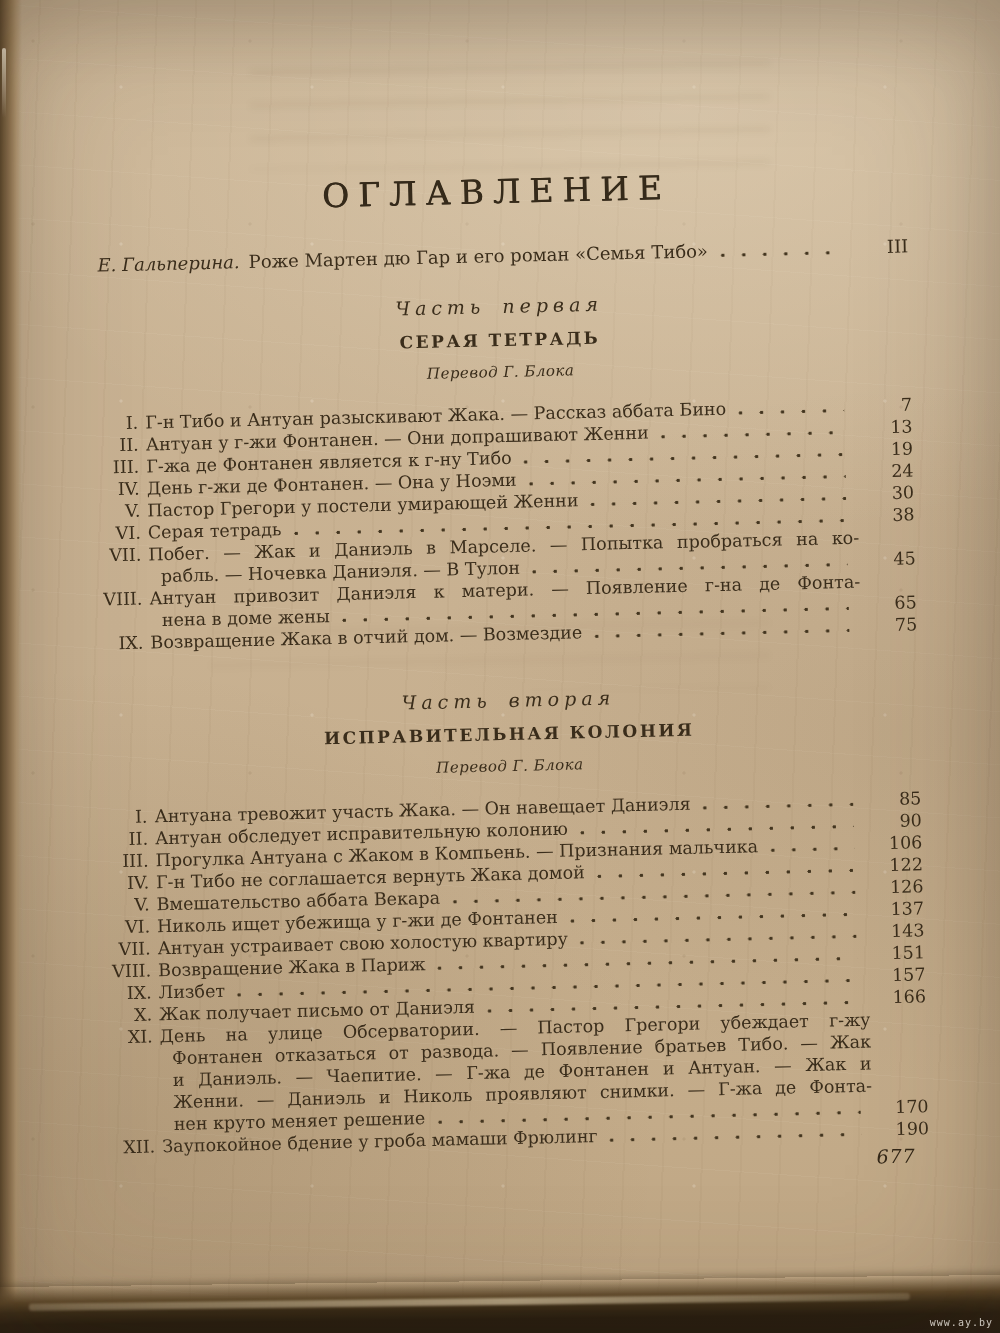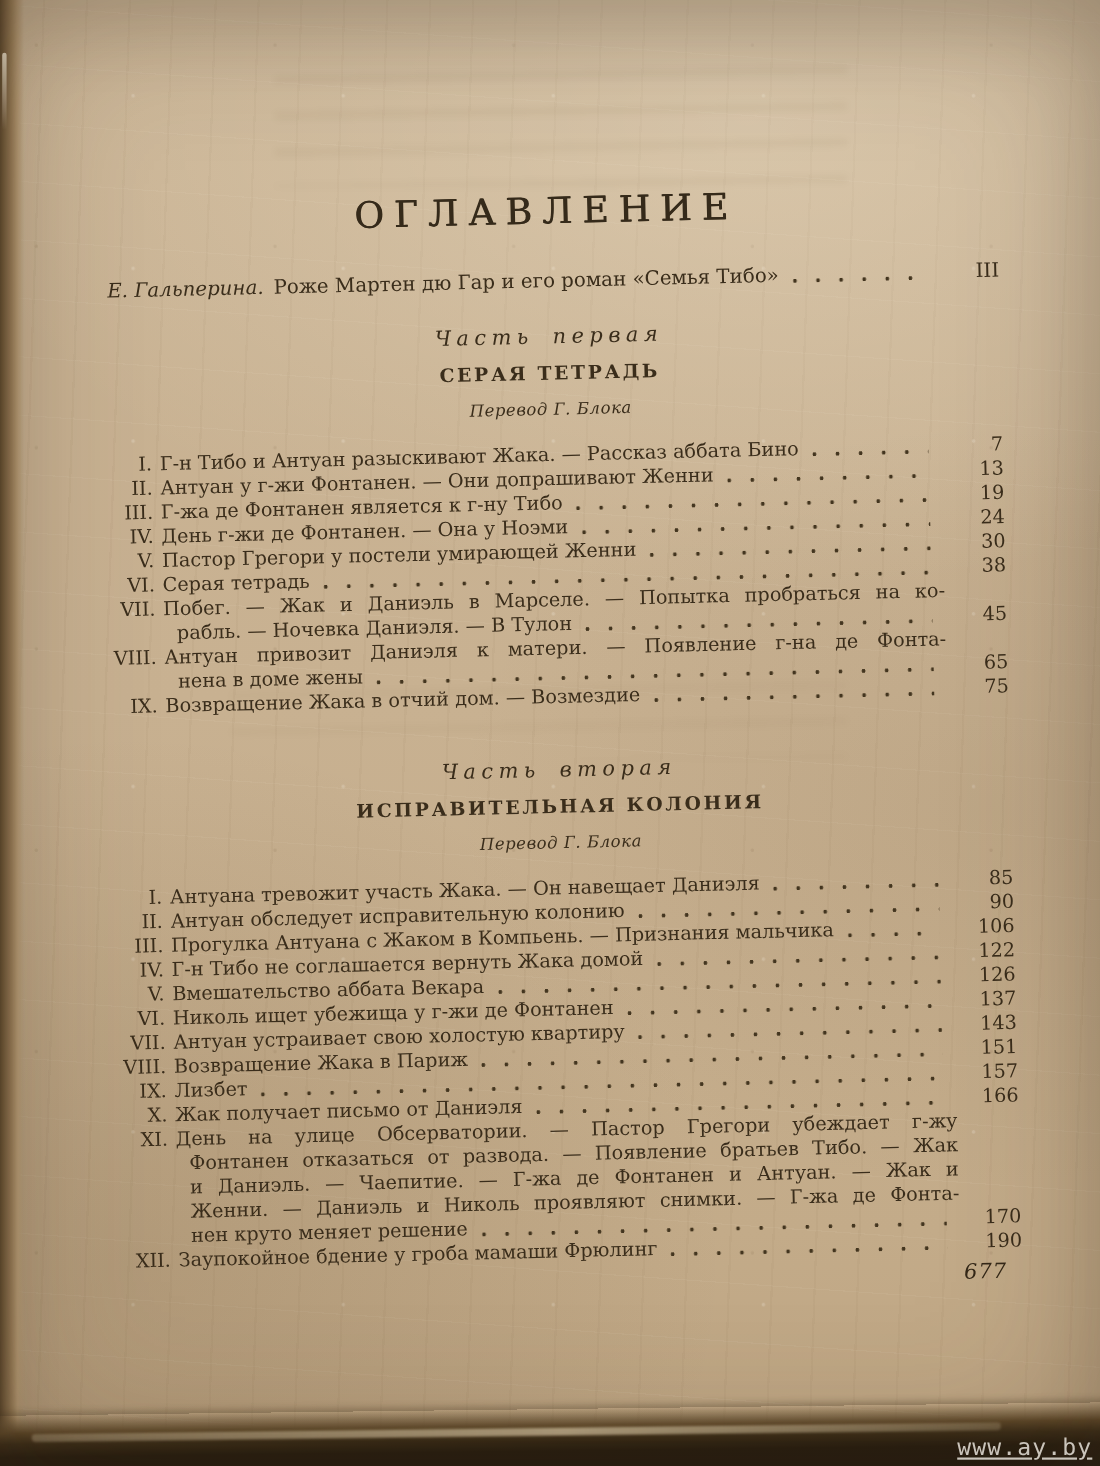--- a/index.html
+++ b/index.html
@@ -60,22 +60,22 @@
   }
   .bottom-edge::before { 
     content: ""; position: absolute; left: 4%; right: 10%; top: 17px; height: 7px;
     background: linear-gradient(90deg, rgba(214,196,162,0.35), rgba(214,196,162,0.75) 55%, rgba(214,196,162,0.25));
     border-radius: 3px; filter: blur(1px);
   }
 
   .watermark {
     position: absolute; right: 7px; bottom: 5px;
     font-family: "DejaVu Sans Mono", monospace;
-    font-size: 21px; letter-spacing: 1px;
-    color: #d8d3ca; opacity: 0.92; z-index: 5; text-decoration: underline;
+    font-size: 10px; letter-spacing: 1px;
+    color: #d8d3ca; opacity: 0.92; z-index: 5;
   }
 
   
   .content {
     position: absolute; left: 96px; top: 0; width: 821px;
     transform: rotate(-1.35deg); transform-origin: 50% 620px;
     color: #3a2d1b;
   }
 
   .page-title {

